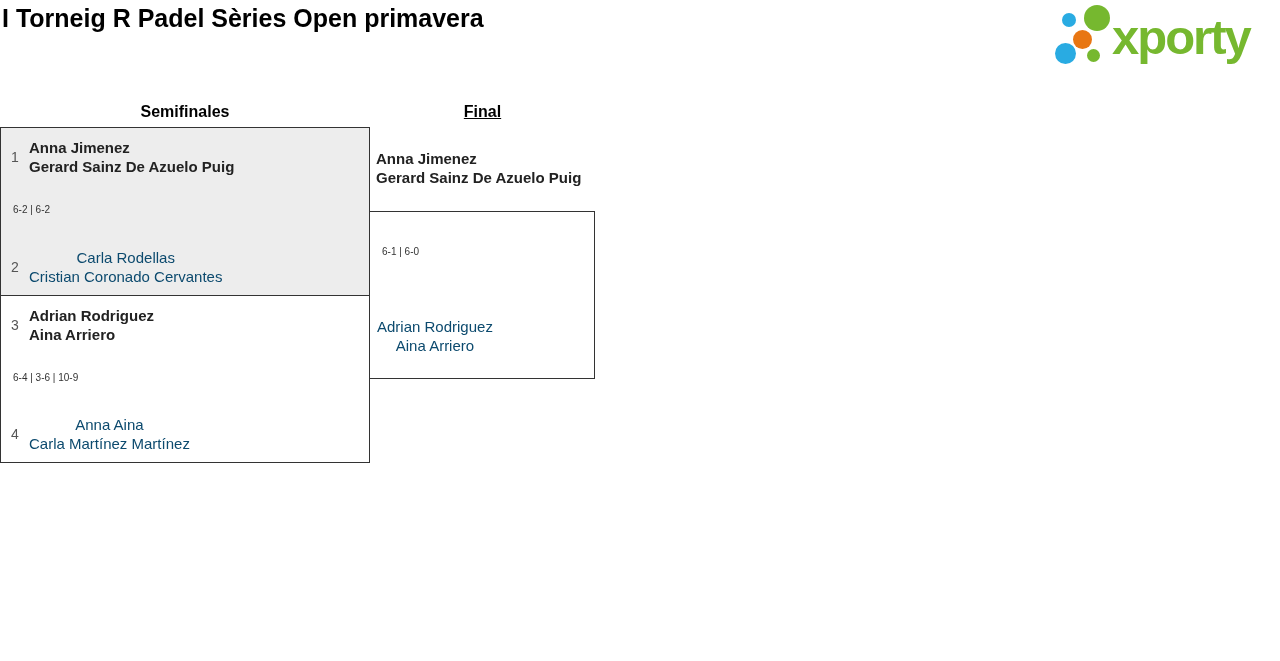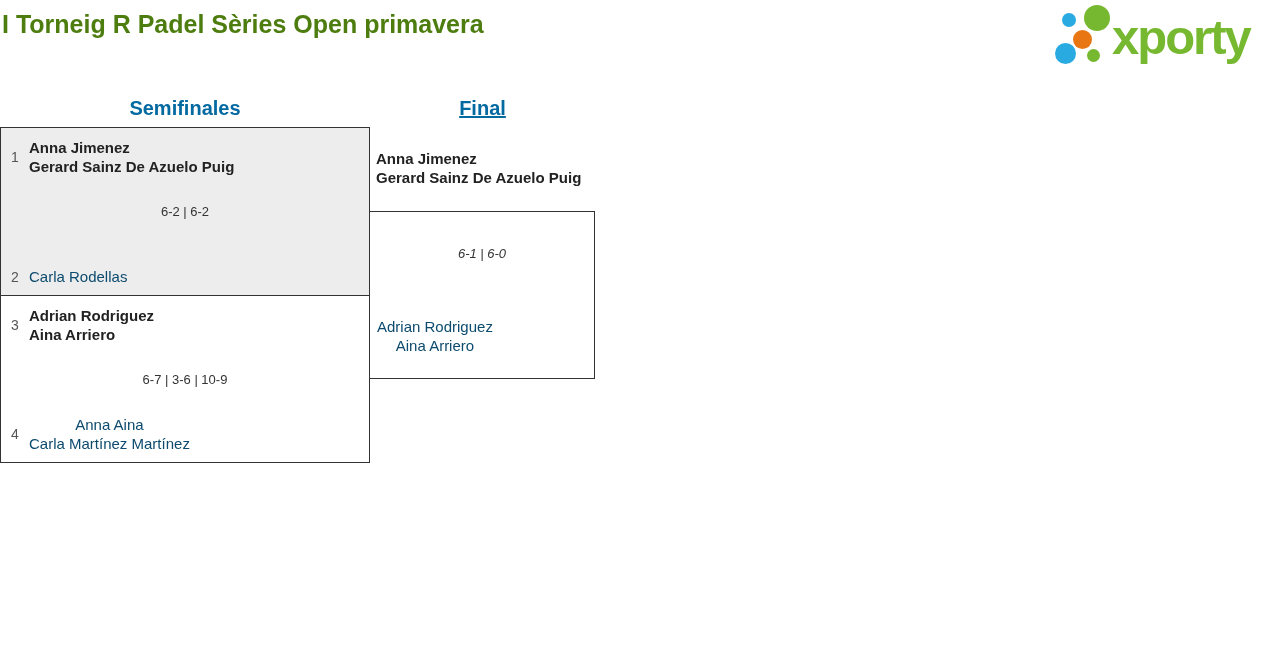--- a/index.html
+++ b/index.html
@@ -4,57 +4,57 @@
 <style>
   * { margin:0; padding:0; box-sizing:border-box; }
   html,body { background:#fff; }
   .page {
     position:relative; width:1280px; height:661px; overflow:hidden;
     background:#fff; font-family:"Liberation Sans", sans-serif;
   }
 
   
   .title { position:absolute; left:2px; top:2px; font-size:25px; font-weight:700;
-           color:#4d7c0f; line-height:33px;margin-top:6px; }
+           color:#000000; line-height:33px; }
   .title span { display:block; }
 
   .logo { position:absolute; left:1050px; top:5px; width:232px; height:65px;
           text-decoration:none; display:block; cursor:pointer; }
   .dot  { position:absolute; border-radius:50%; display:block; }
   .dot.blue-small  { left:12px; top:8px;  width:14px; height:14px; }
   .dot.green-big   { left:34px; top:0px;  width:26px; height:26px; }
   .dot.orange-mid  { left:23px; top:25px; width:19px; height:19px; }
   .dot.blue-big    { left:5px;  top:38px; width:21px; height:21px; }
   .dot.green-small { left:37px; top:44px; width:13px; height:13px; }
   .wordmark { position:absolute; left:62px; top:4px; font-size:49px; font-weight:700;
               letter-spacing:-2px; line-height:56px; }
 
   
-  .round-label { position:absolute; top:97px; font-size:20px; font-weight:700;
-                 color:#0369a1; text-align:center; }
+  .round-label { position:absolute; top:103px; font-size:16px; font-weight:700;
+                 color:#000000; text-align:center; }
   .round-label.semis { left:0; width:370px; }
   .round-label.final { left:370px; width:225px;text-decoration:underline; }
 
   .match { position:absolute; border:1px solid #333; }
   .match.sf1 { left:0; top:127px; width:370px; height:169px; background:#ededed; }
   .match.sf2 { left:0; top:295px; width:370px; height:168px; background:#fff; }
   .match.final-box { left:369px; top:211px; width:226px; height:168px; background:#fff; }
 
   .team { position:absolute; left:0; display:flex; align-items:center; }
   .team.top { top:10px; }
   .team.bottom { bottom:9px; }
   .seed { width:28px; text-align:center; font-size:14px; color:#555; flex:0 0 28px; }
   .names { display:flex; flex-direction:column; font-size:15px; line-height:19px; }
   .names.winner { font-weight:700; color:#222; }
   .names.loser  { font-weight:400; color:#0c4a6e;text-align:center; }
 
-  .score { position:absolute; left:0; width:100%; text-align:center;
-           font-size:13px; color:#333; }
+  .score { position:absolute; left:12px; width:100%; text-align:left;
+           font-size:10px; color:#333; }
   .sf1 .score, .sf2 .score { top:76px; }
-  .final-box .score { top:34px;font-style:italic; }
+  .final-box .score { top:34px; }
 
   .final-winner { position:absolute; left:376px; top:149px; display:flex;
                   flex-direction:column; font-size:15px; line-height:19px;
                   font-weight:700; color:#222; }
   .final-box .team.bottom { left:7px; bottom:23px; }
 </style>
 </head>
 <body>
 
 <div class="page">
@@ -81,33 +81,34 @@
       <span class="names winner">
         <span>Anna Jimenez</span>
         <span>Gerard Sainz De Azuelo Puig</span>
       </span>
     </div>
     <div class="score">6-2 | 6-2</div>
     <div class="team bottom">
       <span class="seed">2</span>
       <span class="names loser">
         <span>Carla Rodellas</span>
+        <span>Cristian Coronado Cervantes</span>
       </span>
     </div>
   </section>
 
   <section class="match sf2">
     <div class="team top">
       <span class="seed">3</span>
       <span class="names winner">
         <span>Adrian Rodriguez</span>
         <span>Aina Arriero</span>
       </span>
     </div>
-    <div class="score">6-7 | 3-6 | 10-9</div>
+    <div class="score">6-4 | 3-6 | 10-9</div>
     <div class="team bottom">
       <span class="seed">4</span>
       <span class="names loser">
         <span>Anna Aina</span>
         <span>Carla Martínez Martínez</span>
       </span>
     </div>
   </section>
 
   <div class="final-winner">

